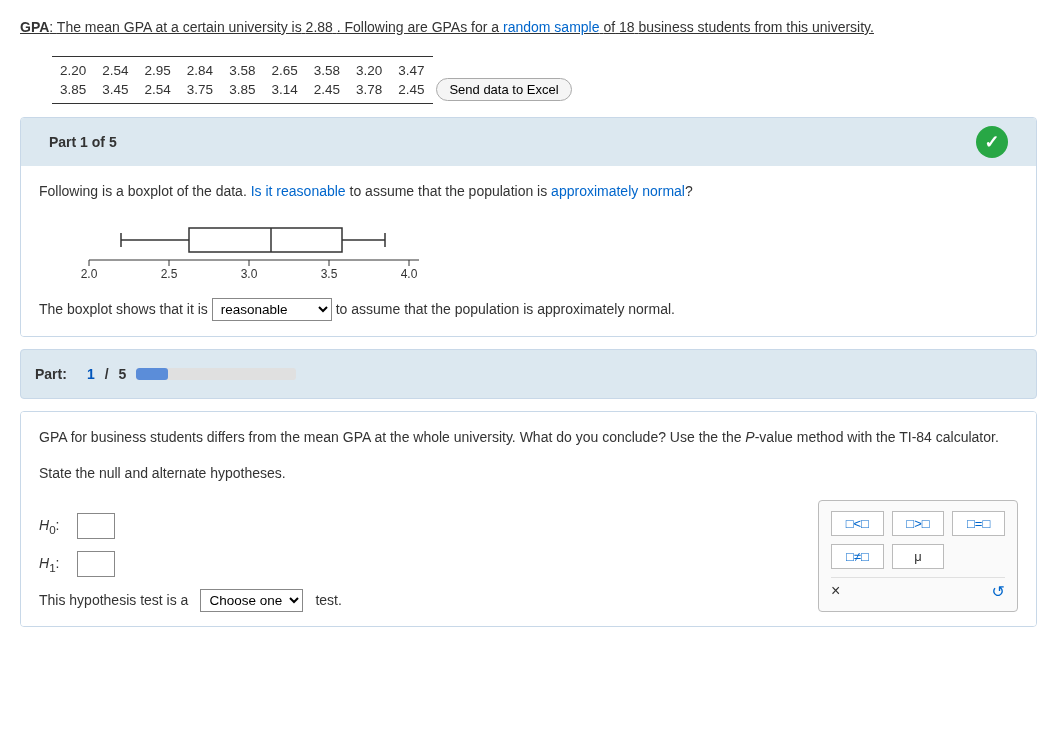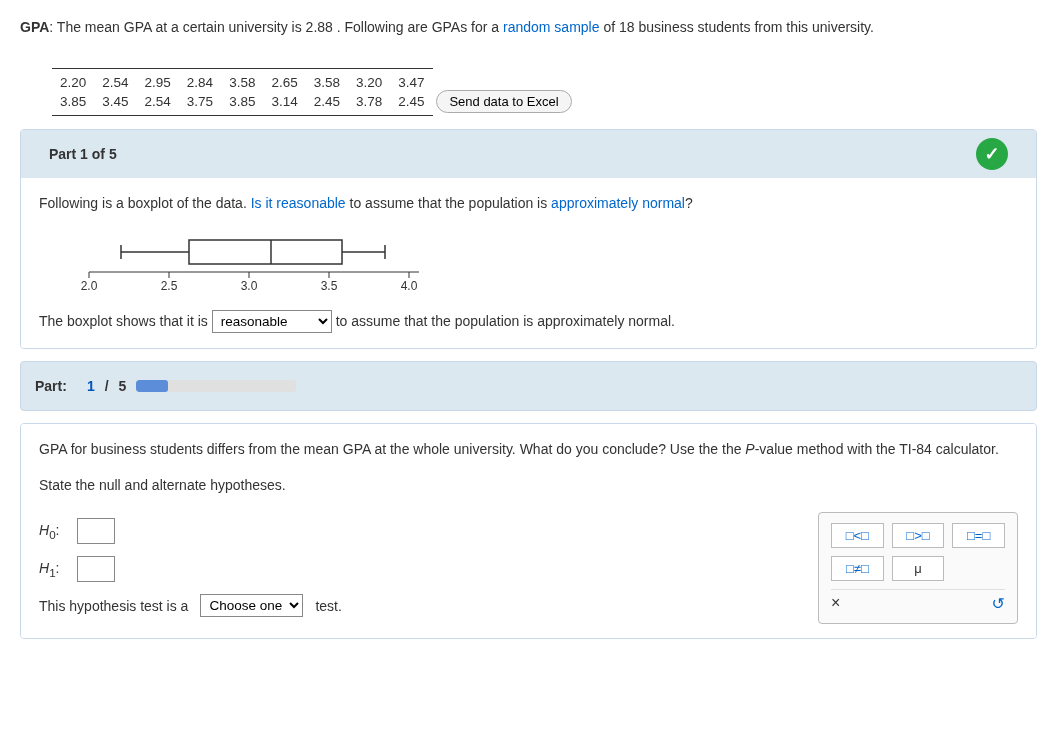--- a/index.html
+++ b/index.html
@@ -4,21 +4,21 @@
   <style>
     * { box-sizing: border-box; margin: 0; padding: 0; }
     body {
       font-family: Arial, sans-serif;
       font-size: 14px;
       background: #fff;
       color: #333;
       padding: 16px 20px;
       max-width: 1057px;
     }
-    .gpa-header { margin-bottom: 22px; line-height: 1.6; }
+    .gpa-header { margin-bottom: 10px; line-height: 1.6; text-decoration: underline; }
     .gpa-header span.label { font-weight: bold; }
     .data-table { border-top: 1px solid #333; border-bottom: 1px solid #333; padding: 4px 0; margin: 8px 0 8px 32px; display: inline-block; }
     .data-row { display: flex; gap: 16px; padding: 2px 8px; font-size: 13.5px; }
     .send-btn {
       display: inline-block;
       border: 1px solid #aaa;
       border-radius: 12px;
       padding: 3px 12px;
       font-size: 13px;
       background: #f5f5f5;
@@ -97,21 +97,21 @@
       height: 100%;
       background: #5b8dd9;
       border-radius: 3px;
     }
 
     
     .hypothesis-area {
       display: flex;
       gap: 9px;
       margin-top: 14px;
-      align-items: center;
+      align-items: flex-end;
     }
     .hypotheses-left { flex: 1; }
     .hyp-row {
       display: flex;
       align-items: center;
       gap: 8px;
       margin-bottom: 12px;
     }
     .hyp-label {
       font-size: 14px;

